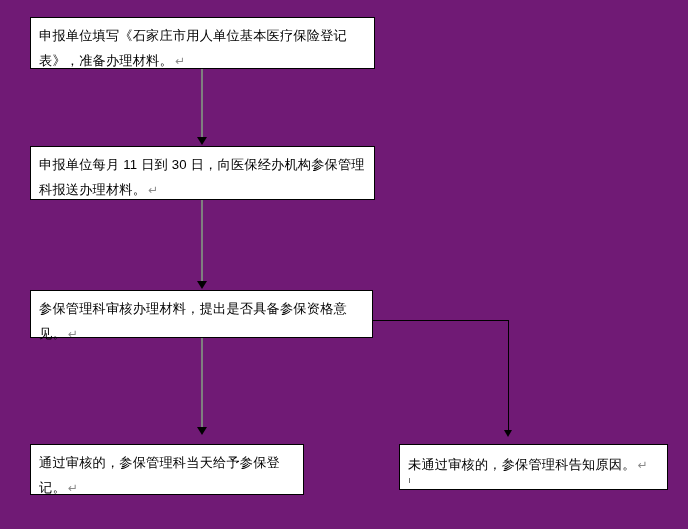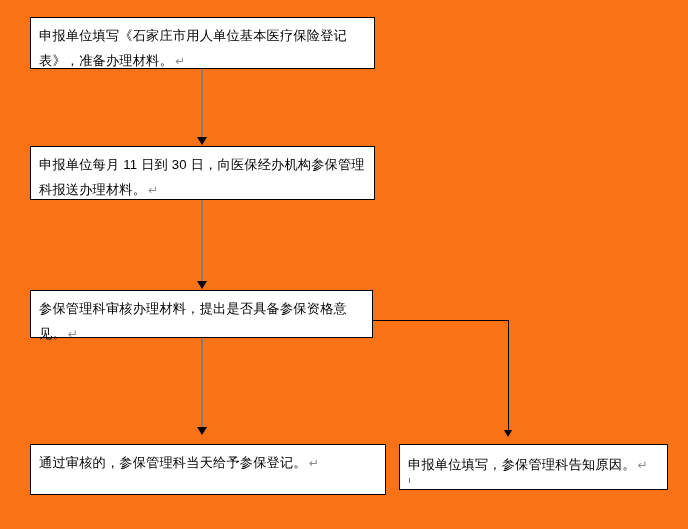--- a/index.html
+++ b/index.html
@@ -7,21 +7,21 @@
     padding: 0;
     background: #ffffff;
   }
   body {
     font-family: "Liberation Sans", "DejaVu Sans", sans-serif;
   }
   #canvas {
     position: relative;
     width: 688px;
     height: 529px;
-    background: #f97316;
+    background: #701a75;
     overflow: hidden;
   }
   .node {
     position: absolute;
     box-sizing: border-box;
     border: 1px solid #000000;
     background: #ffffff;
   }
   .node-text {
     position: absolute;
@@ -97,22 +97,22 @@
     <div class="node-text top"><span>参保管理科审核办理材料，提出是否具备参保资格意见。</span><span class="ret">↵</span></div>
   </div>
 
   <div class="vline" style="left:201px; top:338px; height:90px;"></div>
   <div class="arrowhead" style="left:197px; top:427px;"></div>
 
   <div class="hline" style="left:373px; top:320px; width:136px;"></div>
   <div class="vline thin" style="left:508px; top:320px; height:112px;"></div>
   <div class="arrowhead small" style="left:504px; top:430px;"></div>
 
-  <div class="node" style="left:30px; top:444px; width:356px; height:51px;">
+  <div class="node" style="left:30px; top:444px; width:274px; height:51px;">
     <div class="node-text top"><span>通过审核的，参保管理科当天给予参保登记。</span><span class="ret">↵</span></div>
   </div>
 
   <div class="node" style="left:399px; top:444px; width:269px; height:46px;">
-    <div class="node-text mid"><span>申报单位填写，参保管理科告知原因。</span><span class="ret">↵</span></div>
+    <div class="node-text mid"><span>未通过审核的，参保管理科告知原因。</span><span class="ret">↵</span></div>
     <div class="stray-mark" style="left:9px; top:33px;"></div>
   </div>
 
 </div>
 
 </body></html>

